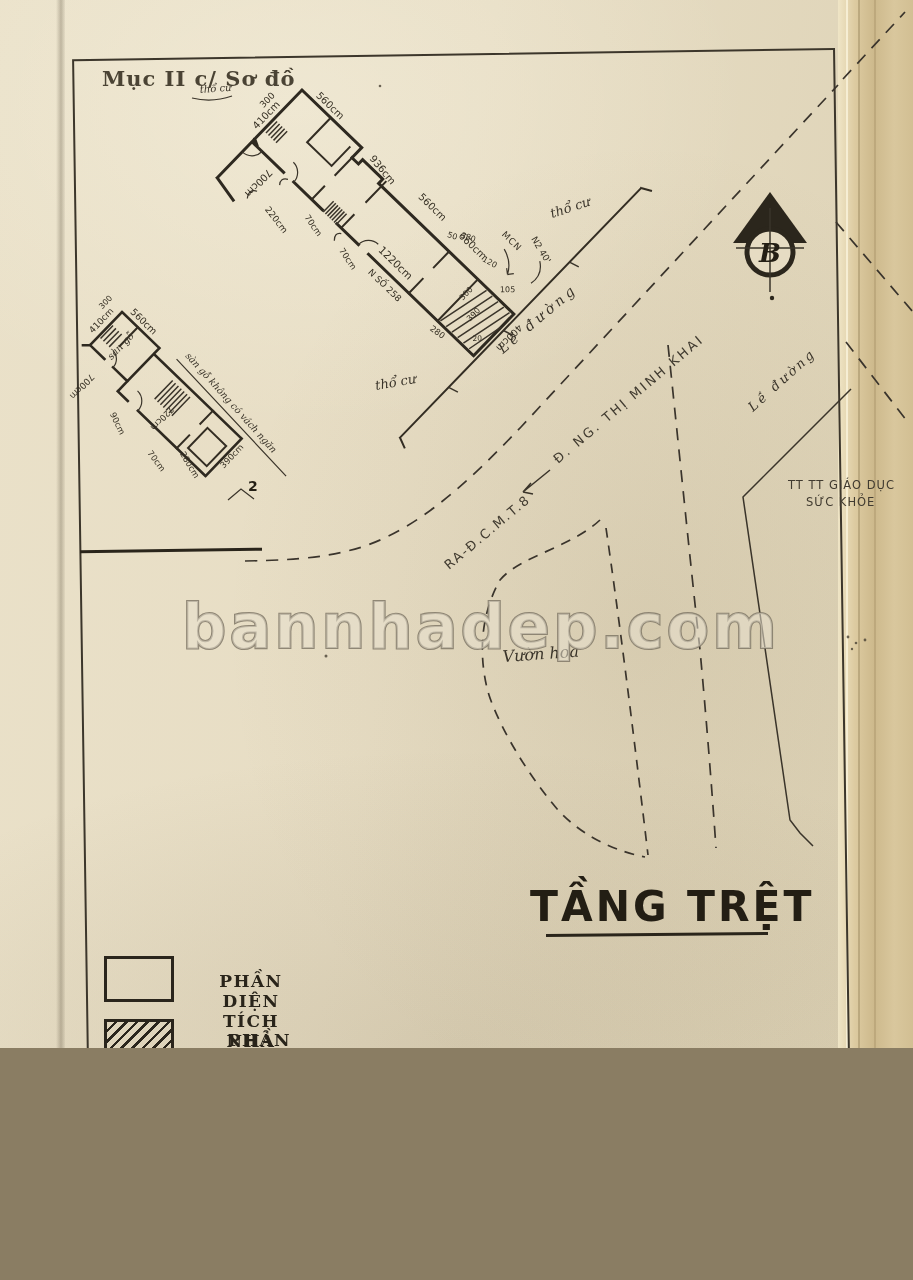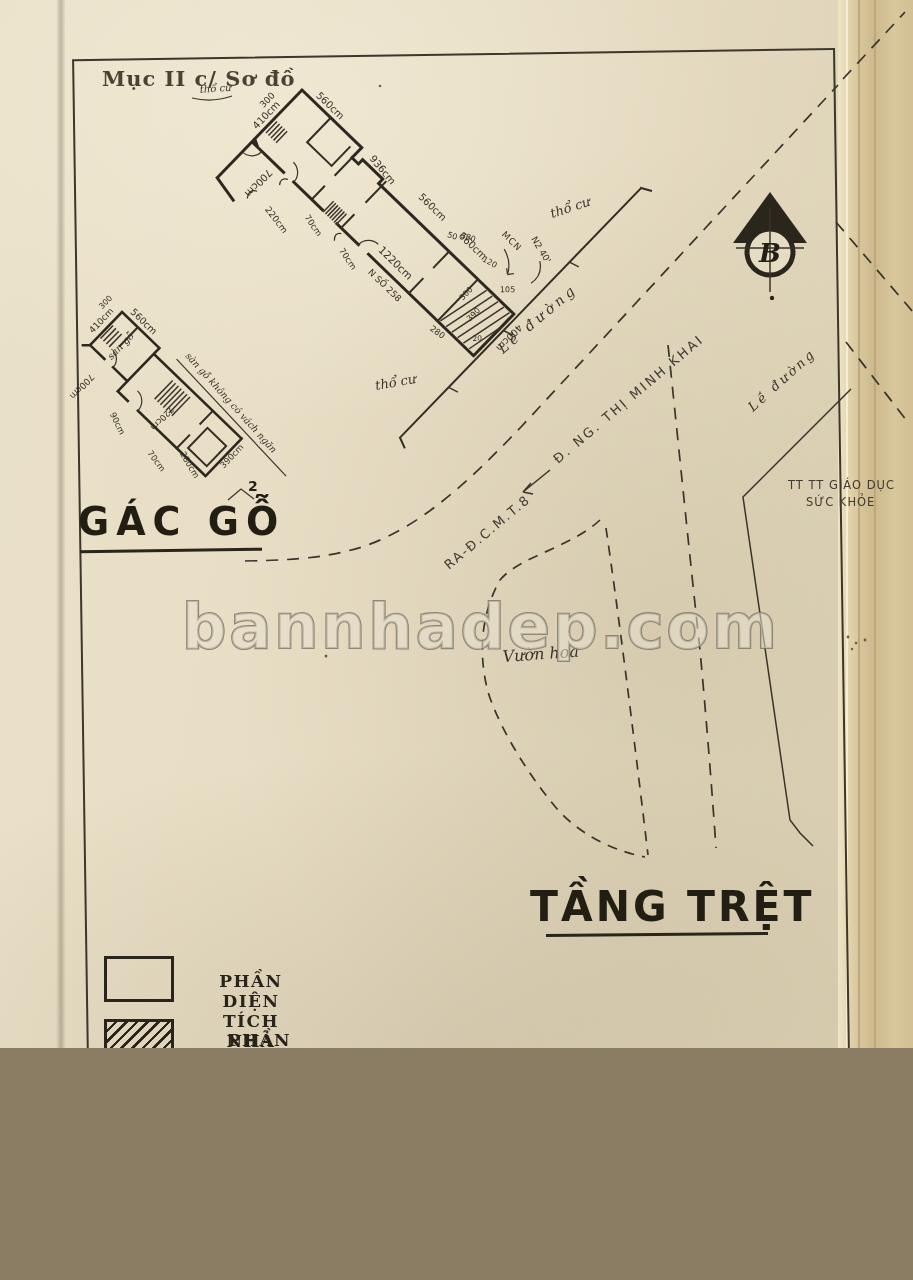--- a/index.html
+++ b/index.html
@@ -191,21 +191,20 @@
       <circle cx="326" cy="656" r="1.5"></circle>
         <circle cx="848" cy="637" r="1.4"></circle>
       <circle cx="856" cy="643" r="1.3"></circle>
         <circle cx="865" cy="640" r="1.4"></circle>
       <circle cx="852" cy="649" r="1.2"></circle>
         <circle cx="380" cy="86" r="1.3"></circle>
       <circle cx="757" cy="1185" r="1.5"></circle>
     </g>
   </svg>
 
-  <div id="gacgo" class="marker">GÁC GỖ</div>
   <div id="gacgo-sup" class="marker">2</div>
   <div id="gacgo-line"></div>
   <div id="tangtret" class="marker">TẦNG TRỆT</div>
   <div id="tangtret-line"></div>
 
   <div class="legend-row">
     <div id="swatch-plain" class="swatch"></div>
     <div id="legend-label-1" class="legend-label">PHẦN DIỆN TÍCH NHÀ VÀ ĐẤT ĐƯỢC CÔNG NHẬN</div>
   </div>
   <div class="legend-row">

